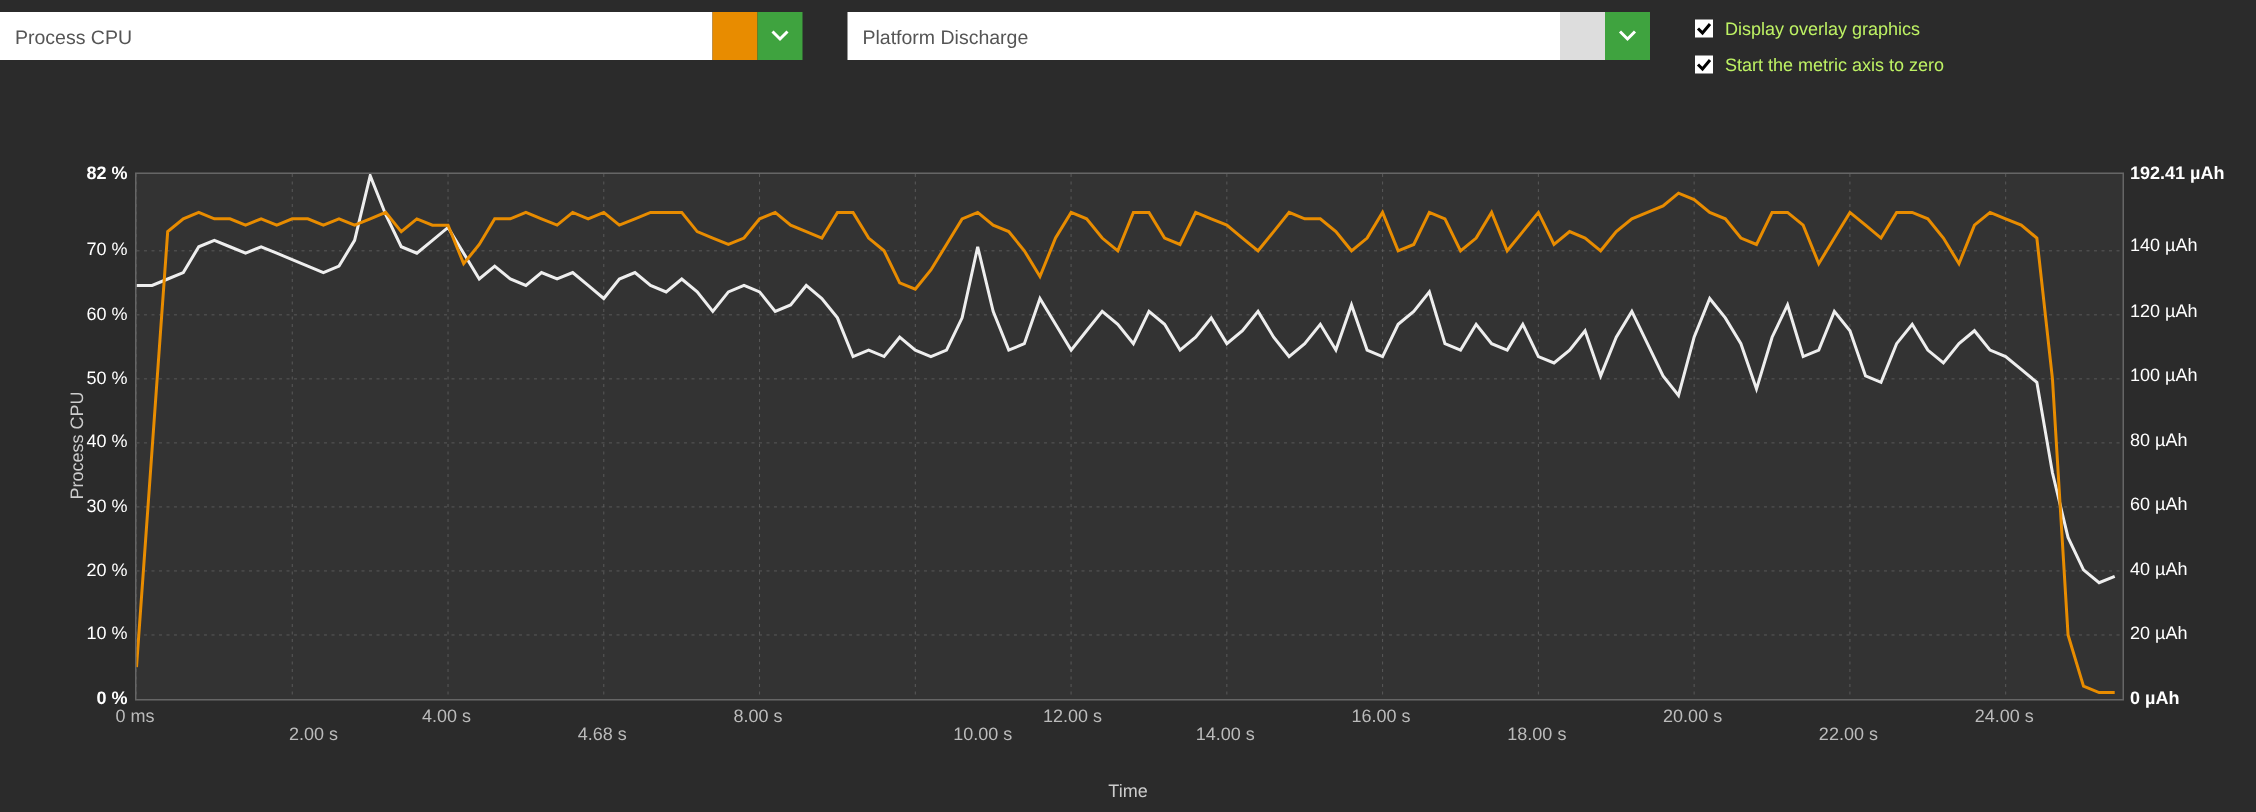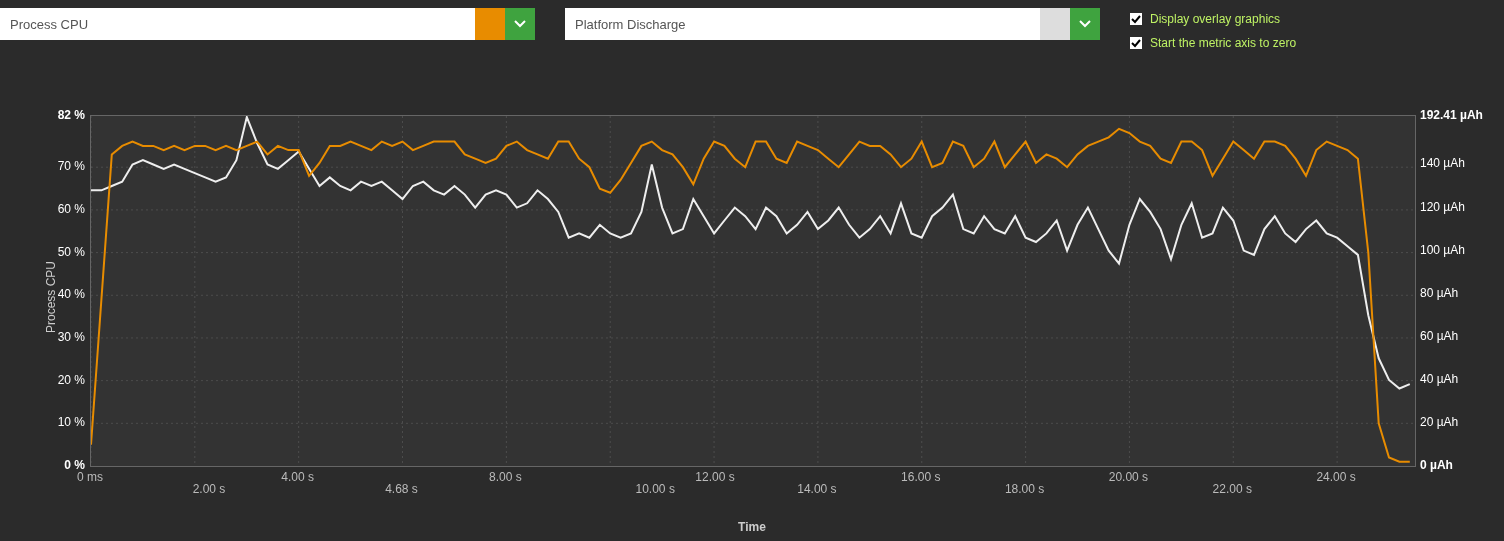--- a/index.html
+++ b/index.html
@@ -20,21 +20,21 @@
   .plot-area{position:absolute;left:90px;top:20px;width:1324px;height:350px;background:#333;border:1px solid #666;}
   .grid line{stroke:#666;stroke-dasharray:2 3;stroke-width:0.5;}
   .y-left-labels,.y-right-labels{position:absolute;top:20px;height:350px;}
   .y-left-labels{left:0;width:85px;text-align:right;}
   .y-right-labels{left:1420px;width:80px;text-align:left;}
   .ylabel{position:absolute;width:100%;font-size:12px;color:#ffffff;transform:translateY(-50%);}
   .ylabel.top{color:#fff;font-weight:bold;}
   .x-labels{position:absolute;left:90px;top:375px;width:1324px;height:30px;}
   .xlabel{position:absolute;font-size:12px;color:#bbb;transform:translateX(-50%);}
   .axis-title-left{position:absolute;left:15px;top:195px;transform:rotate(-90deg);transform-origin:center;font-size:12px;color:#ccc;white-space:nowrap;}
-  .axis-title-bottom{position:absolute;left:0;width:1504px;top:425px;text-align:center;font-size:12px;color:#ccc;font-weight:bold;}
+  .axis-title-bottom{position:absolute;left:0;width:1504px;top:425px;text-align:center;font-size:12px;color:#ccc;}
   .series{fill:none;stroke-width:2;}
   .series.orange{stroke:#e88c00;}
   .series.white{stroke:#eee;}
 </style>
 </head>
 <body>
 
 <div class="topbar">
   <div class="dropdown">
     <input type="text" readonly="" value="Process CPU" style="">

